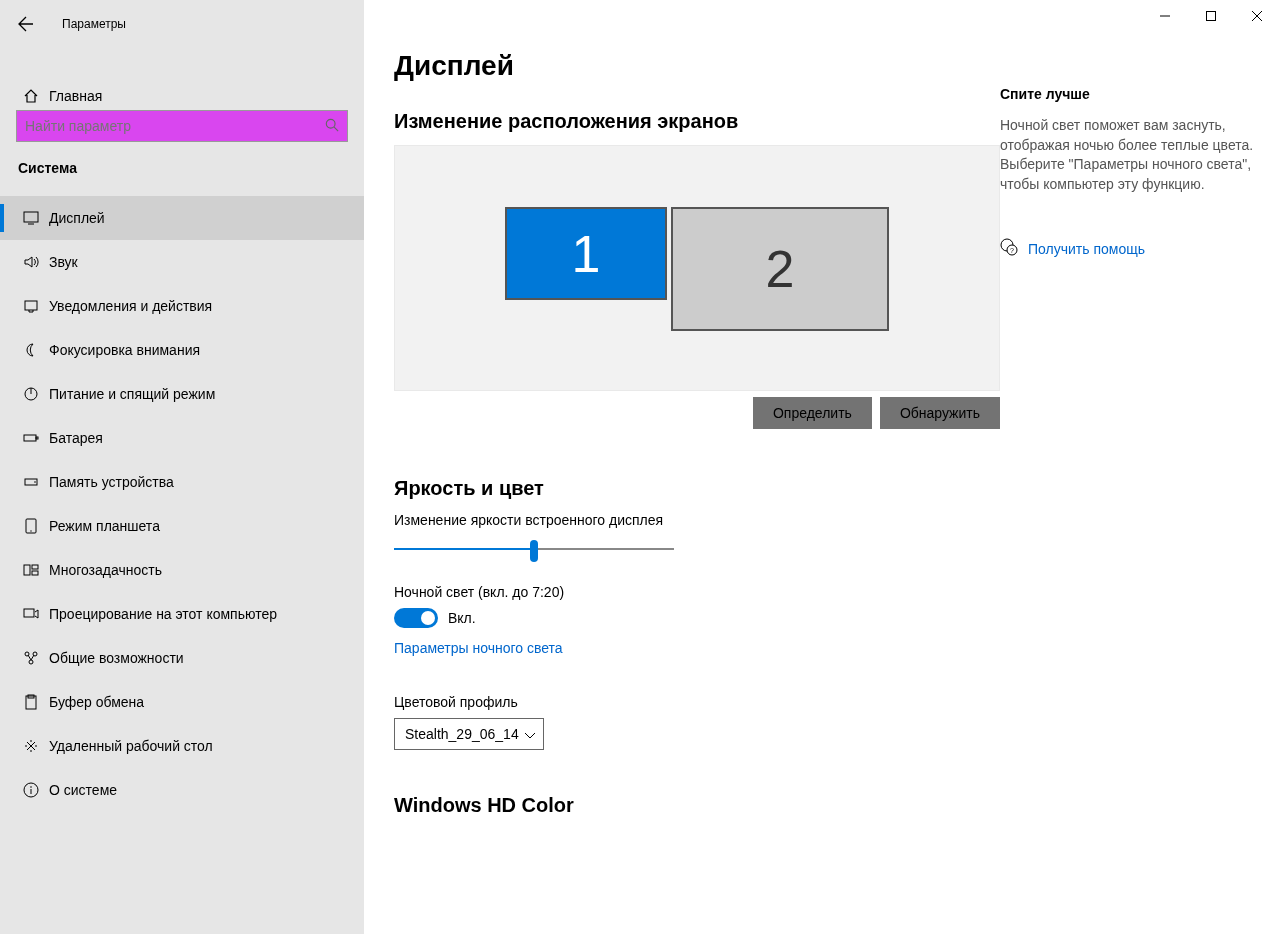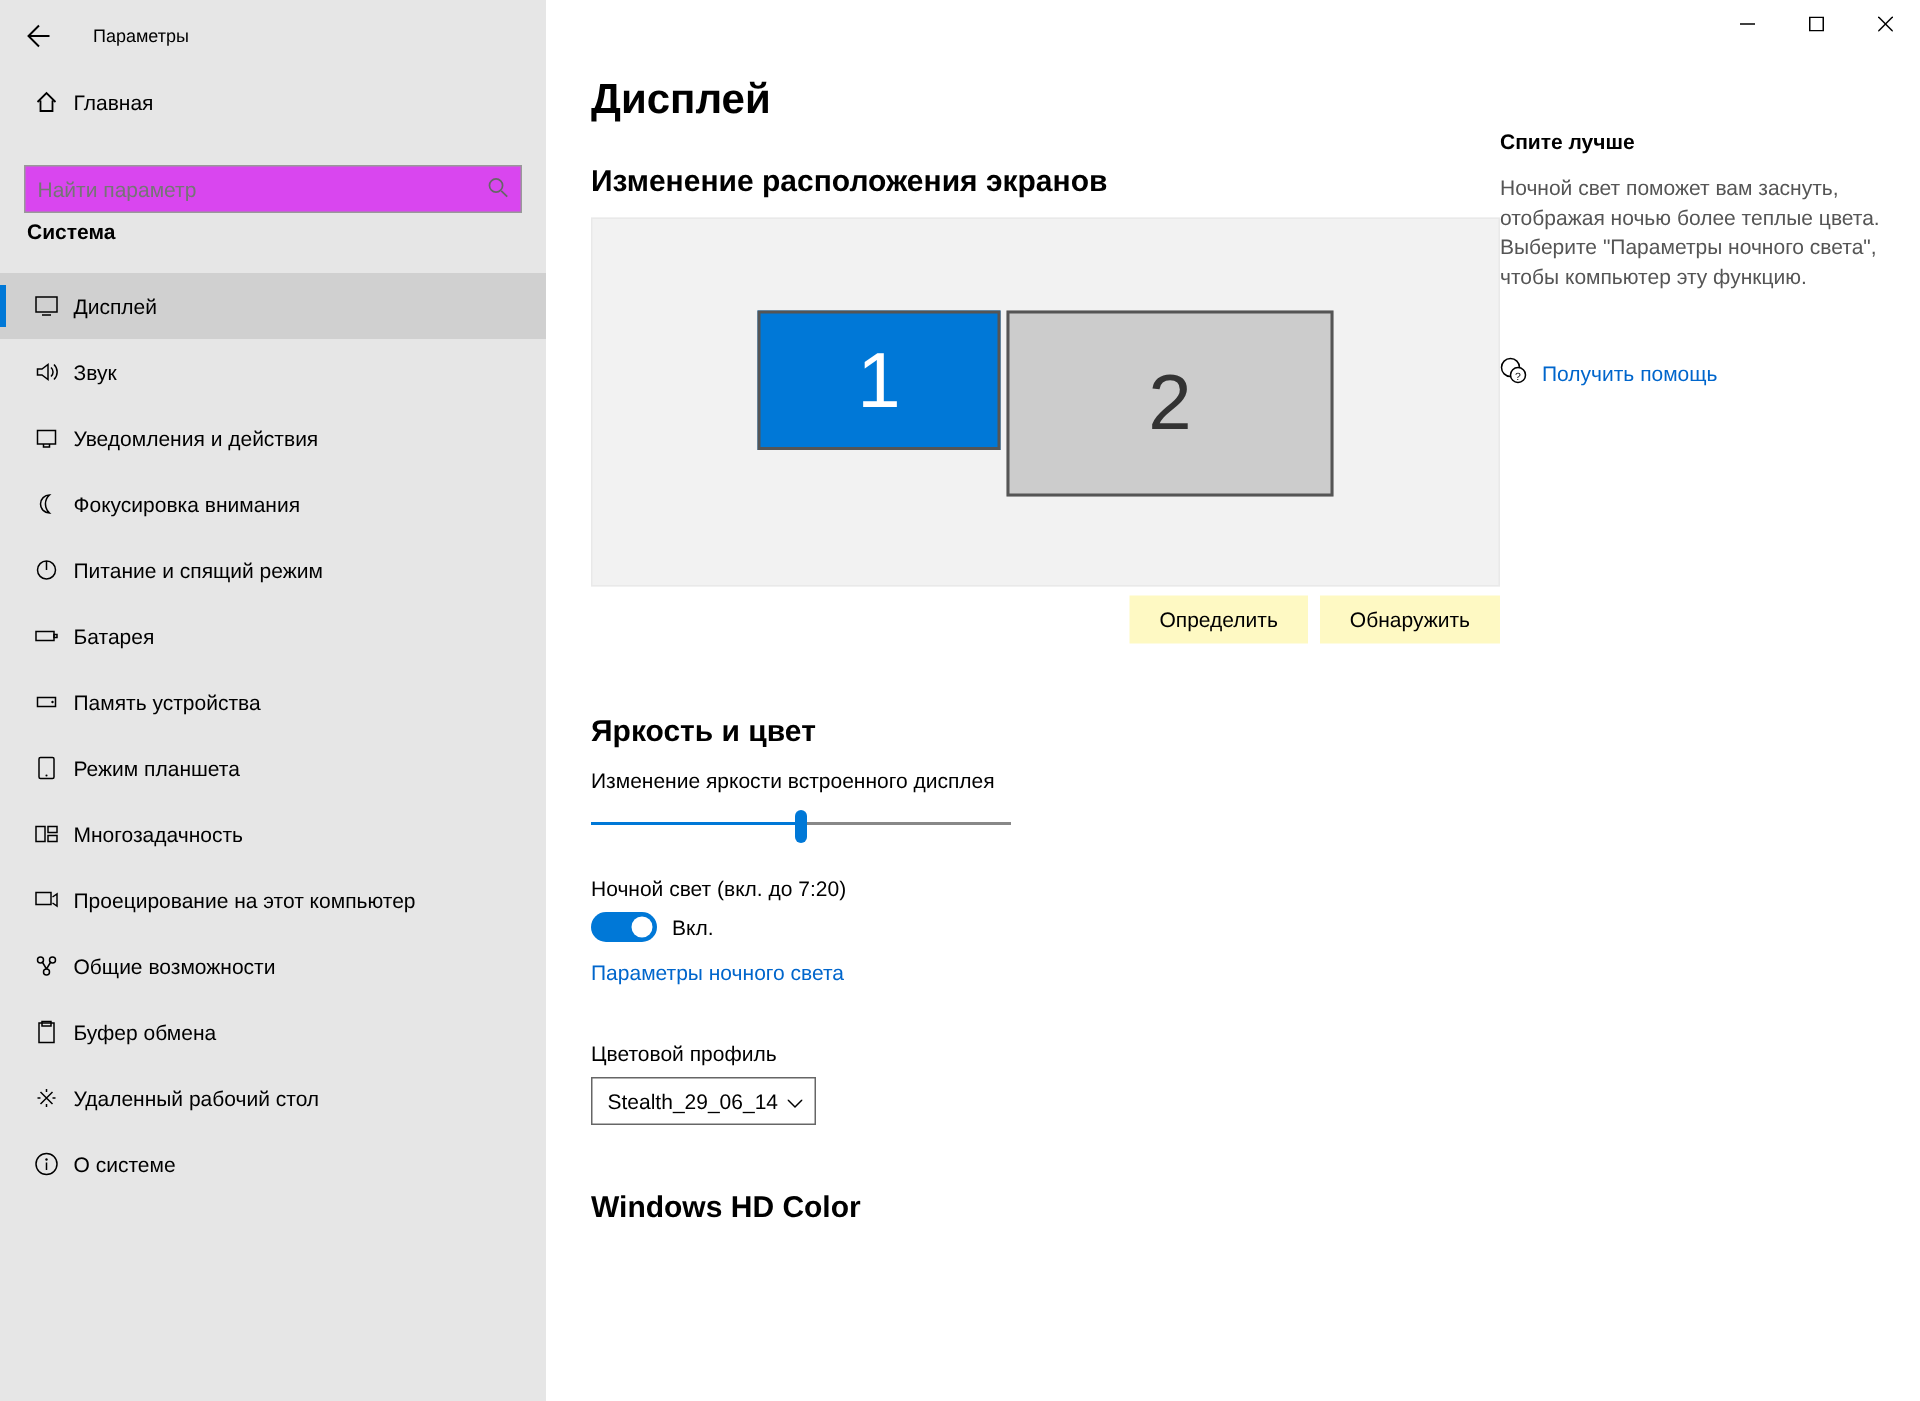--- a/index.html
+++ b/index.html
@@ -32,21 +32,21 @@
     display: flex; align-items: center; justify-content: center;
     font-size: 16px;
     cursor: default;
   }
   .app-title {
     margin-left: 22px;
     font-size: 12px;
   }
   .home-row {
     display: flex;
-    align-items: flex-start;
+    align-items: flex-end;
     height: 44px;
     padding-left: 17px;
     margin-top: 20px;
     cursor: default;
   }
   .icon-cell {
     width: 28px;
     display: flex;
     align-items: center;
     justify-content: center;
@@ -69,21 +69,21 @@
     flex: 1;
     border: none;
     outline: none;
     font-size: 14px;
     background: transparent;
   }
   .search .search-icon { color: #666; font-size: 14px; }
   .category-label {
     font-weight: 600;
     font-size: 14px;
-    padding: 4px 0 10px 18px;
+    padding: 18px 0 10px 18px;
   }
   .nav-list { margin-top: 10px; }
   .nav-item {
     display: flex;
     align-items: center;
     height: 44px;
     padding-left: 17px;
     cursor: default;
     position: relative;
   }
@@ -170,21 +170,21 @@
     width: 218px; height: 124px;
   }
   .arrange-buttons {
     width: 606px;
     display: flex;
     justify-content: flex-end;
     gap: 8px;
     margin-bottom: 48px;
   }
   .gray-btn {
-    background: #fef9c3;
+    background: #737373;
     border: none;
     padding: 8px 20px;
     font-size: 14px;
     cursor: default;
     min-width: 100px;
   }
   .field-label {
     font-size: 14px;
     margin-bottom: 8px;
   }

